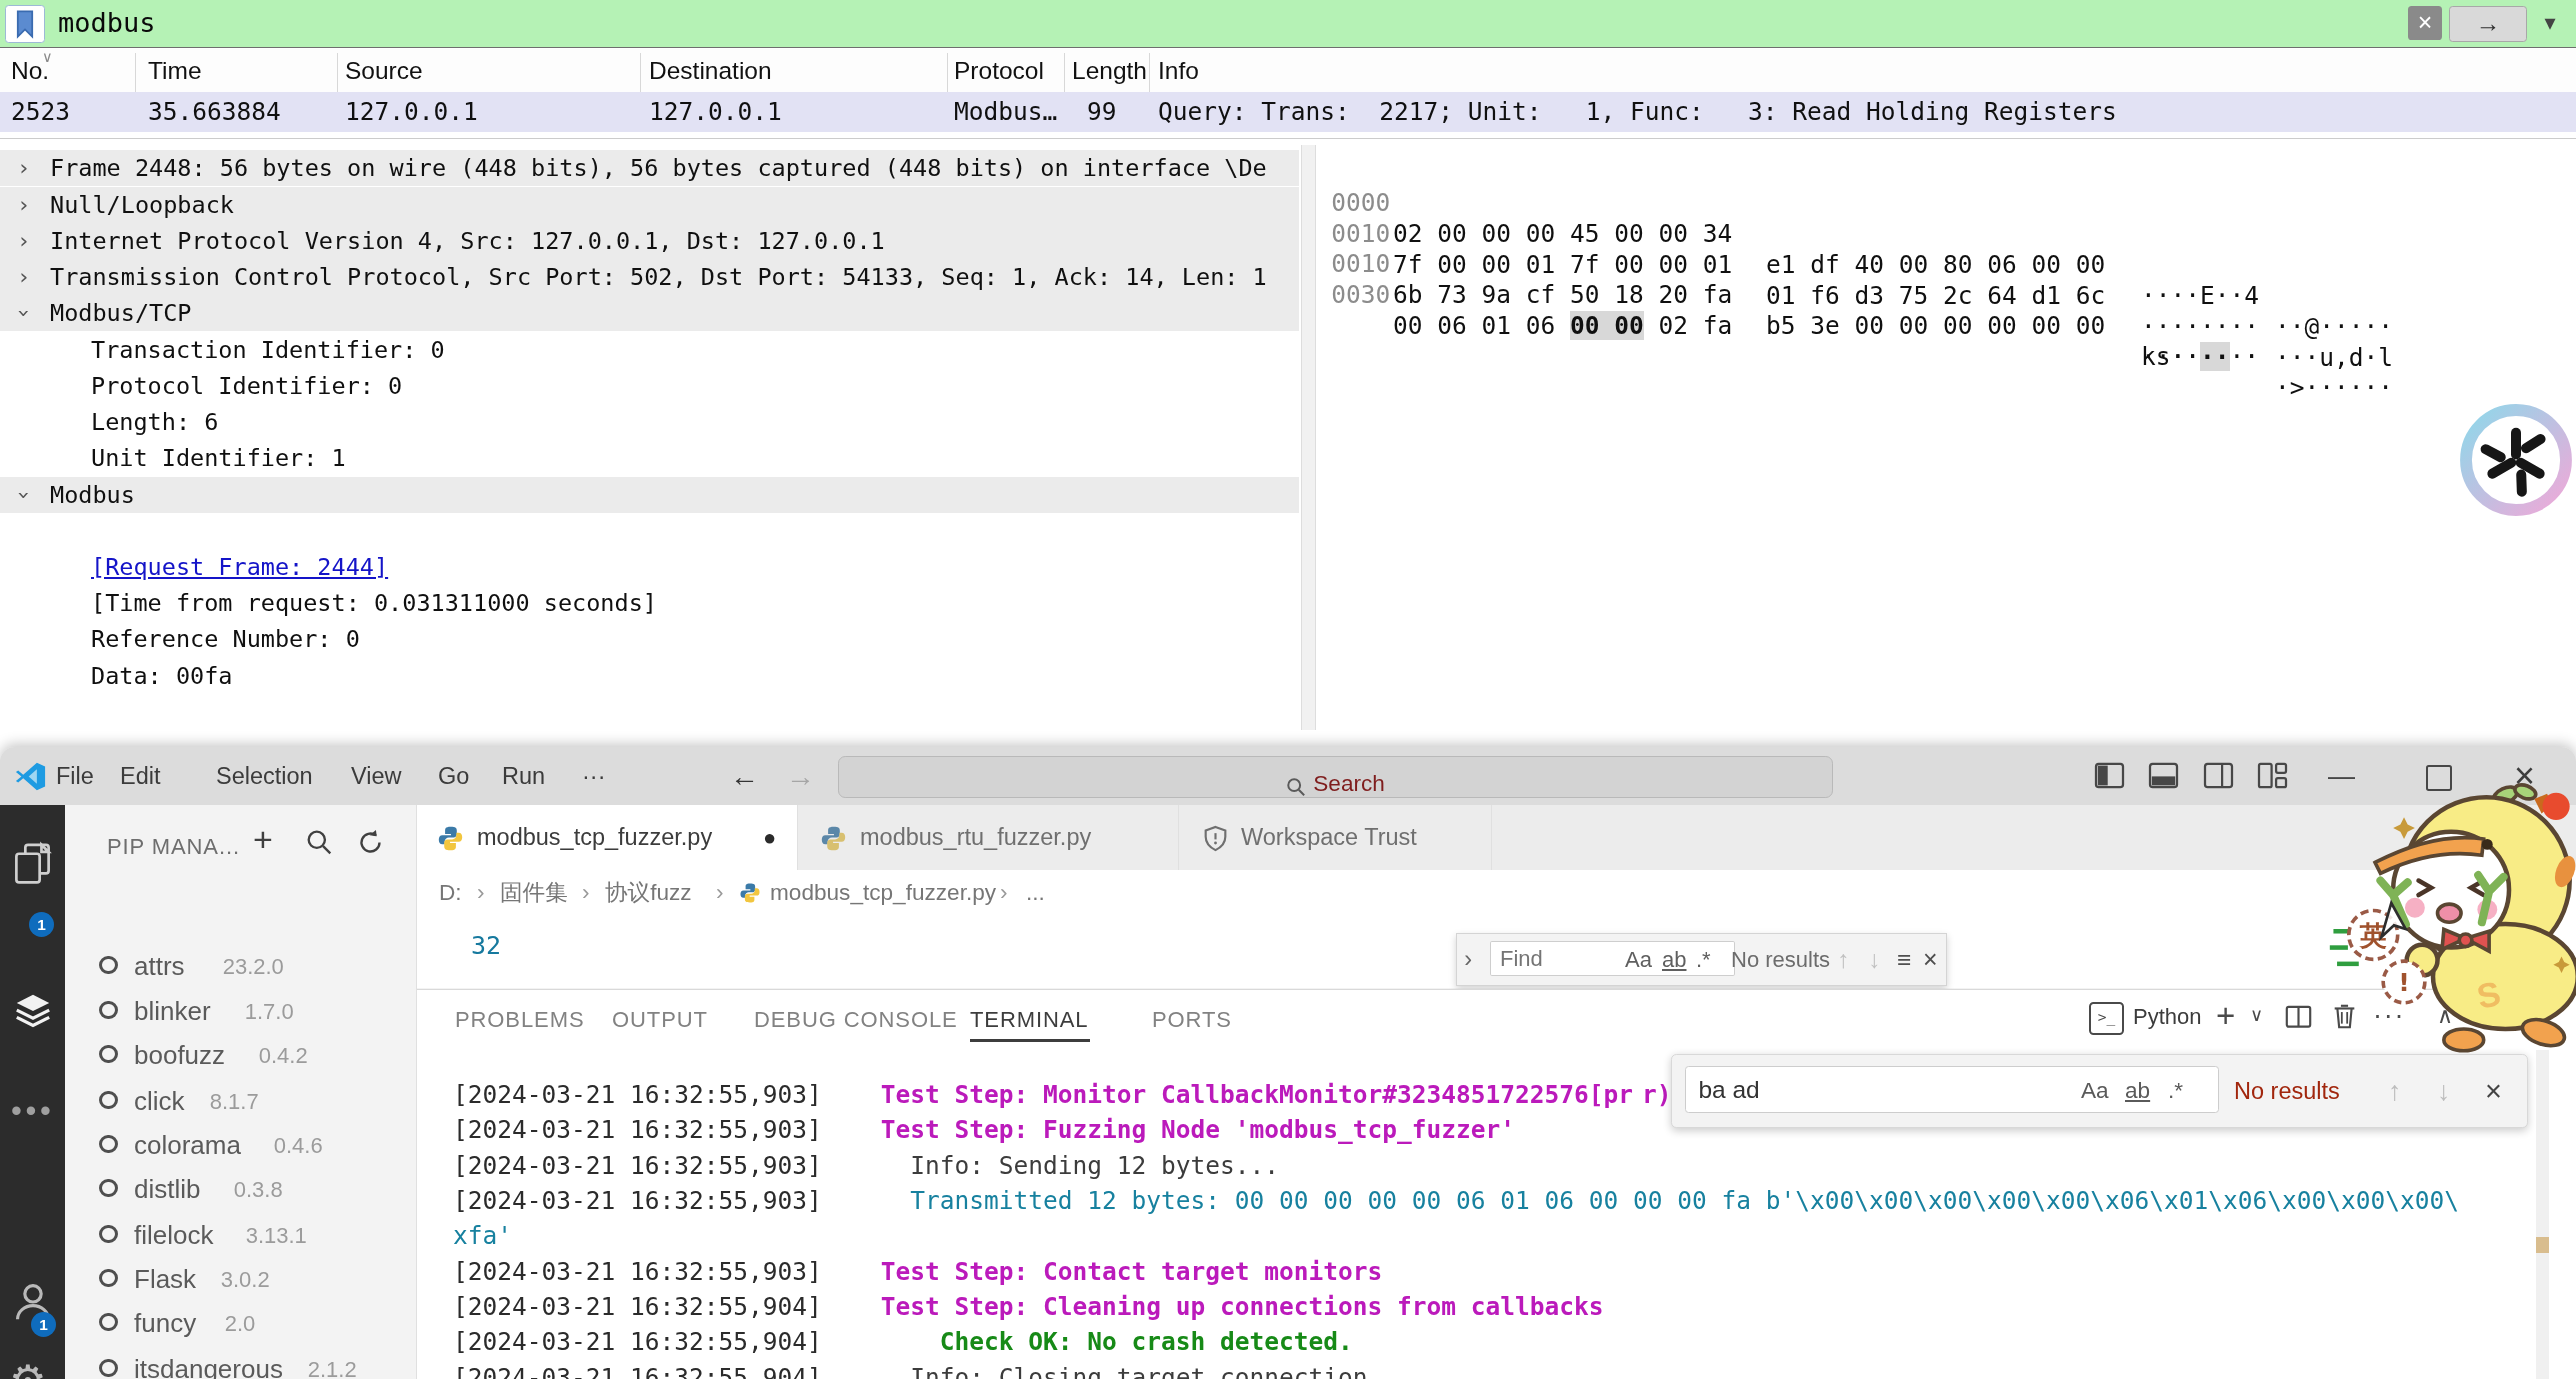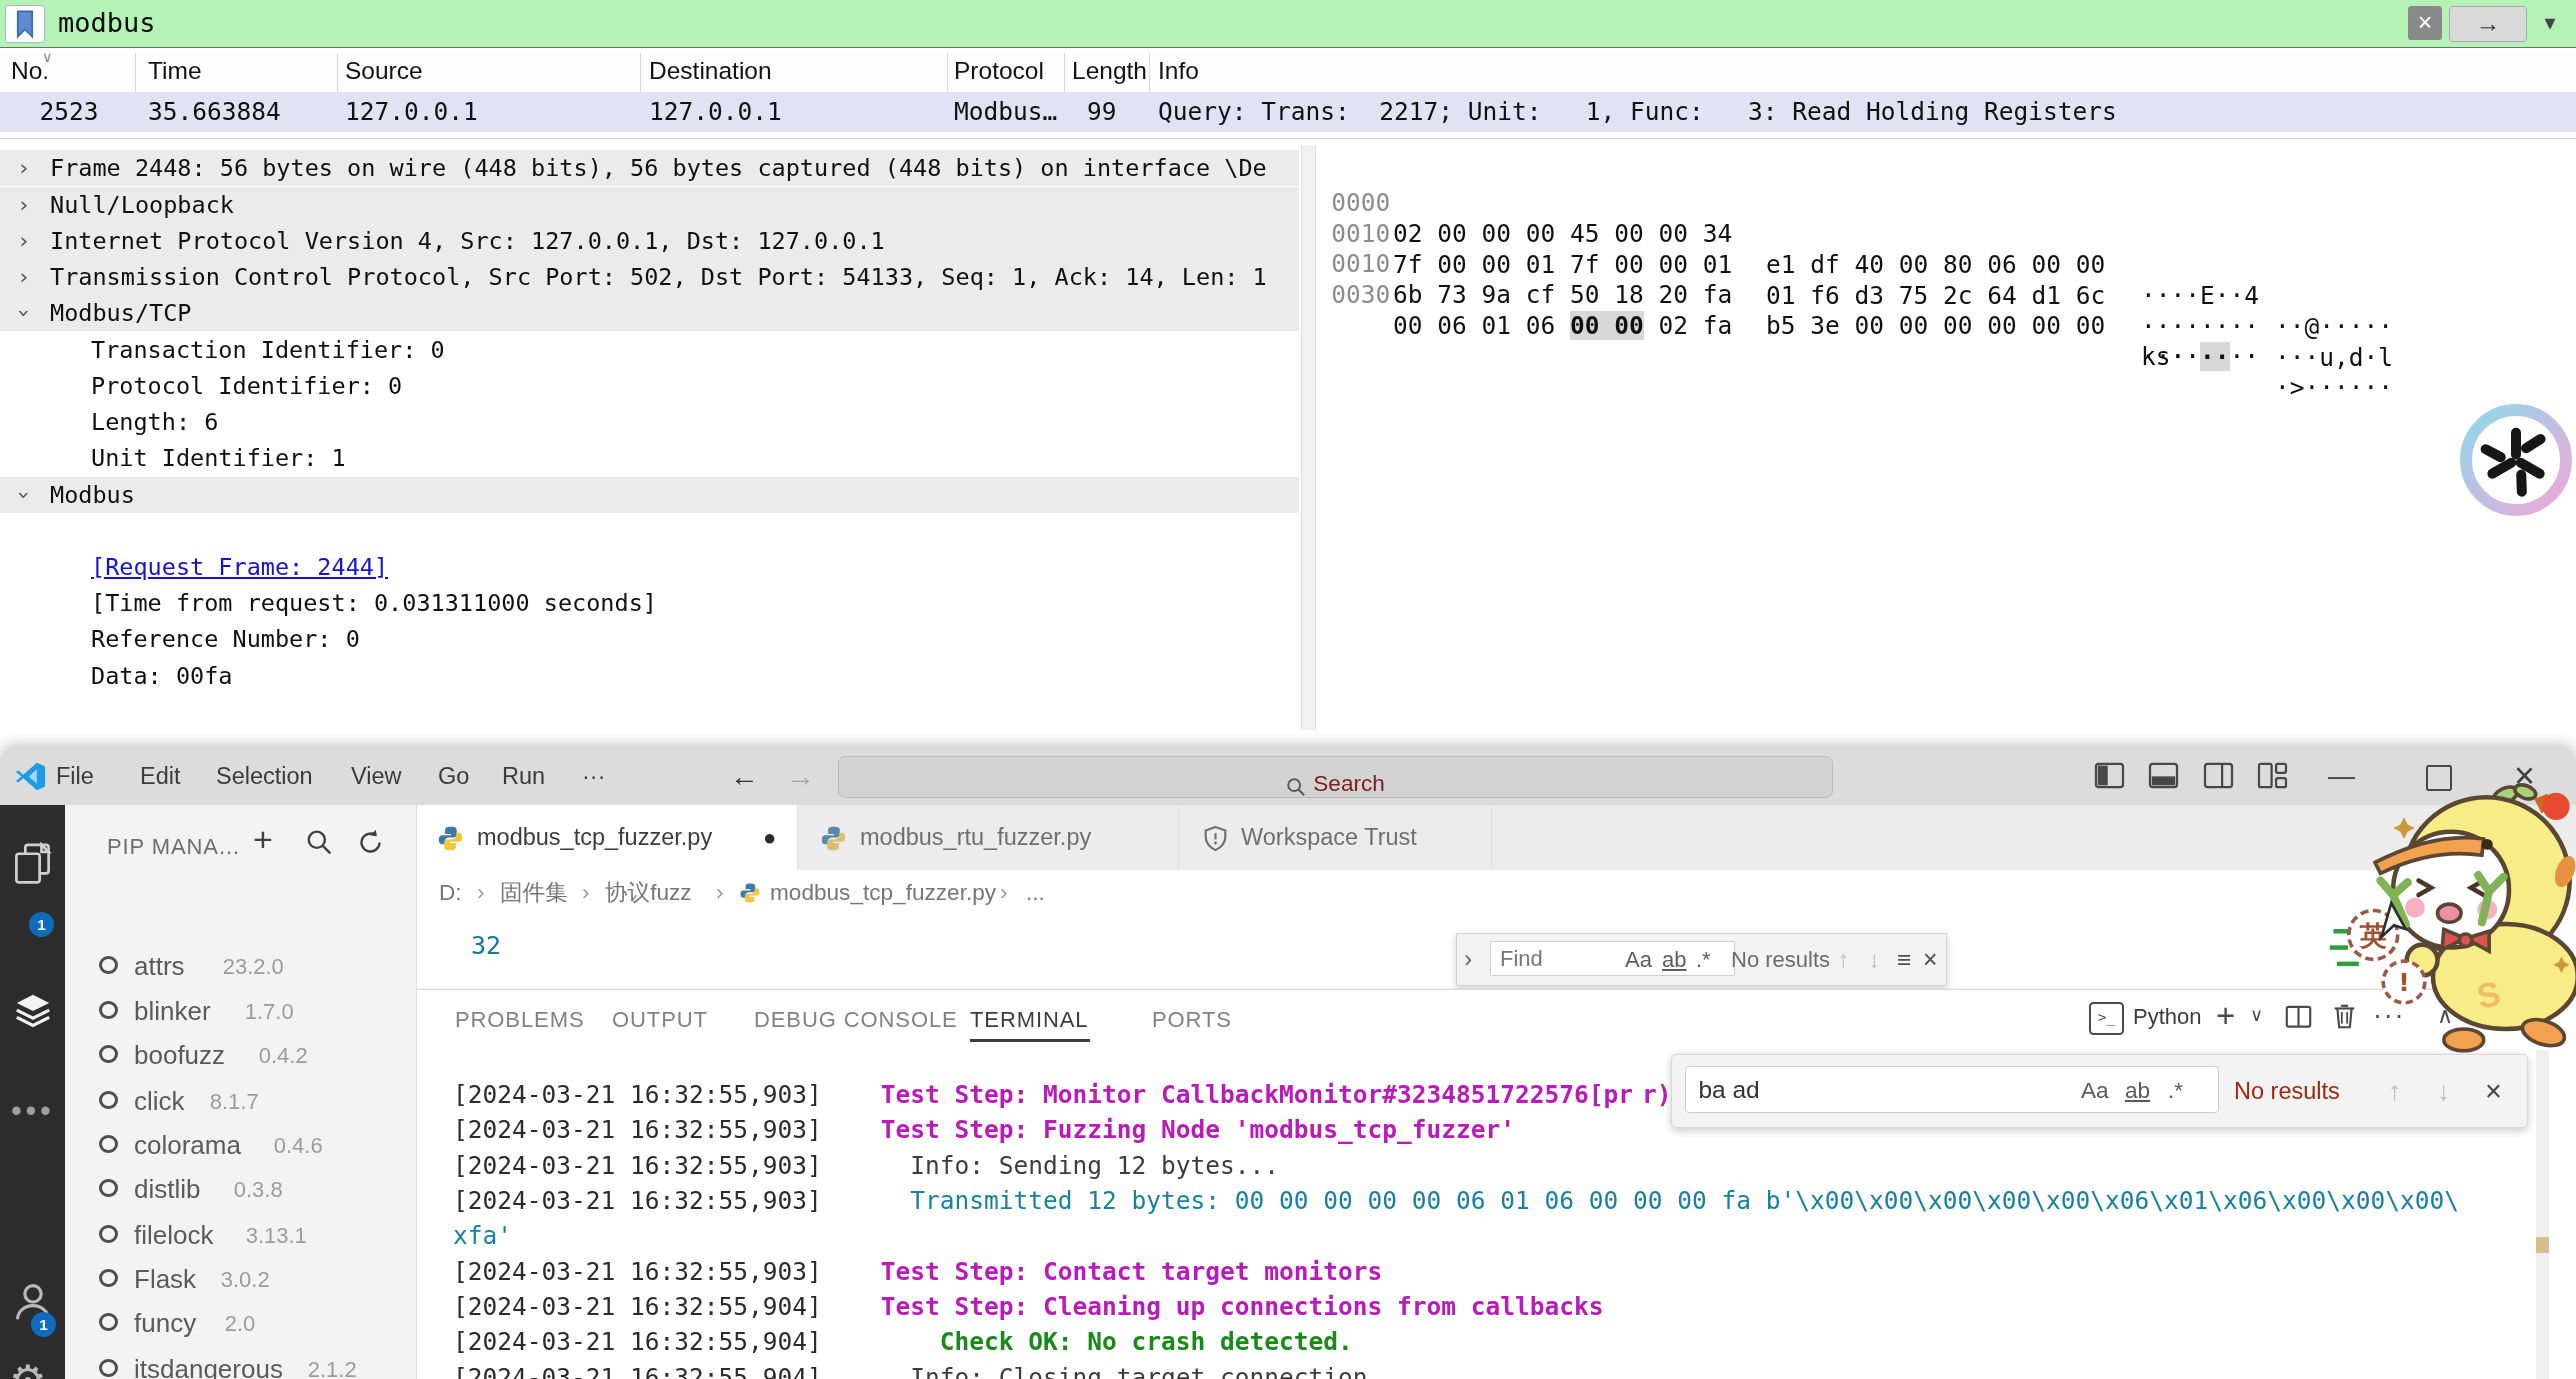--- a/index.html
+++ b/index.html
@@ -85,21 +85,21 @@
     <span class="ws-collabel" style="left:1072px;width:80px;overflow:hidden">Length</span>
     <span class="ws-collabel" style="left:1158px">Info</span>
     <div class="ws-colsep" style="left:135px"></div>
     <div class="ws-colsep" style="left:337px"></div>
     <div class="ws-colsep" style="left:640px"></div>
     <div class="ws-colsep" style="left:947px"></div>
     <div class="ws-colsep" style="left:1064px"></div>
     <div class="ws-colsep" style="left:1149px"></div>
 
     <div class="abs" style="left:0;top:92px;width:2576px;height:40px;background:#e2e2f4"></div>
-    <span class="ws-cell mono" style="left:11px;width:116px;text-align:center">2523</span>
+    <span class="ws-cell mono" style="left:11px;width:116px;text-align:left">2523</span>
     <span class="ws-cell mono" style="left:148px">35.663884</span>
     <span class="ws-cell mono" style="left:345px">127.0.0.1</span>
     <span class="ws-cell mono" style="left:649px">127.0.0.1</span>
     <span class="ws-cell mono" style="left:954px;width:107px;overflow:hidden">Modbus…</span>
     <span class="ws-cell mono" style="left:1087px">99</span>
     <span class="ws-cell mono" style="left:1158px">Query: Trans:  2217; Unit:   1, Func:   3: Read Holding Registers</span>
     <div class="abs" style="left:0;top:138px;width:2576px;height:0.9px;background:#cccccc"></div>
 
     <div class="abs" style="left:0;top:145px;width:1299px;height:585px;overflow:hidden">
       <div class="drow dgray" style="top:5.4px"><span class="twisty">›</span><span class="dt">Frame 2448: 56 bytes on wire (448 bits), 56 bytes captured (448 bits) on interface \De</span></div>
@@ -151,21 +151,21 @@
   </div>
 
   <div id="vsc">
 
     <div class="abs" style="left:0;top:0;width:2576px;height:58px;background:#dcdcdc">
       <svg class="abs" style="left:14.5px;top:13.6px" width="31" height="31" viewBox="0 0 34 34">
         <path d="M24 2 L9 15 L3.5 10.5 L1 12 L7 17 L1 22 L3.5 23.5 L9 19 L24 32 L33 28 V6 Z" fill="#1e9be2"></path>
         <path d="M24 9 v16 l-9 -8 z" fill="#9fd6f2"></path>
       </svg>
       <span class="menu" style="left:56px">File</span>
-      <span class="menu" style="left:140px">Edit</span>
+      <span class="menu" style="left:120px">Edit</span>
       <span class="menu" style="left:216px">Selection</span>
       <span class="menu" style="left:351px">View</span>
       <span class="menu" style="left:438px">Go</span>
       <span class="menu" style="left:502px">Run</span>
       <span class="menu" style="left:582px">···</span>
       <span class="menu" style="left:730px;font-size:29px;color:#333">←</span>
       <span class="menu" style="left:786px;font-size:29px;color:#a6a6a6">→</span>
       <div class="abs" style="left:838px;top:9px;width:993px;height:40px;background:#d3d3d3;border:0.9px solid #b9b9b9;border-radius:7.2px;
                   display:flex;align-items:flex-end;justify-content:center;color:#7f1d1d;font-size:22.6px">
         <svg width="20" height="20" viewBox="0 0 22 22" style="margin-right:7.2px">

